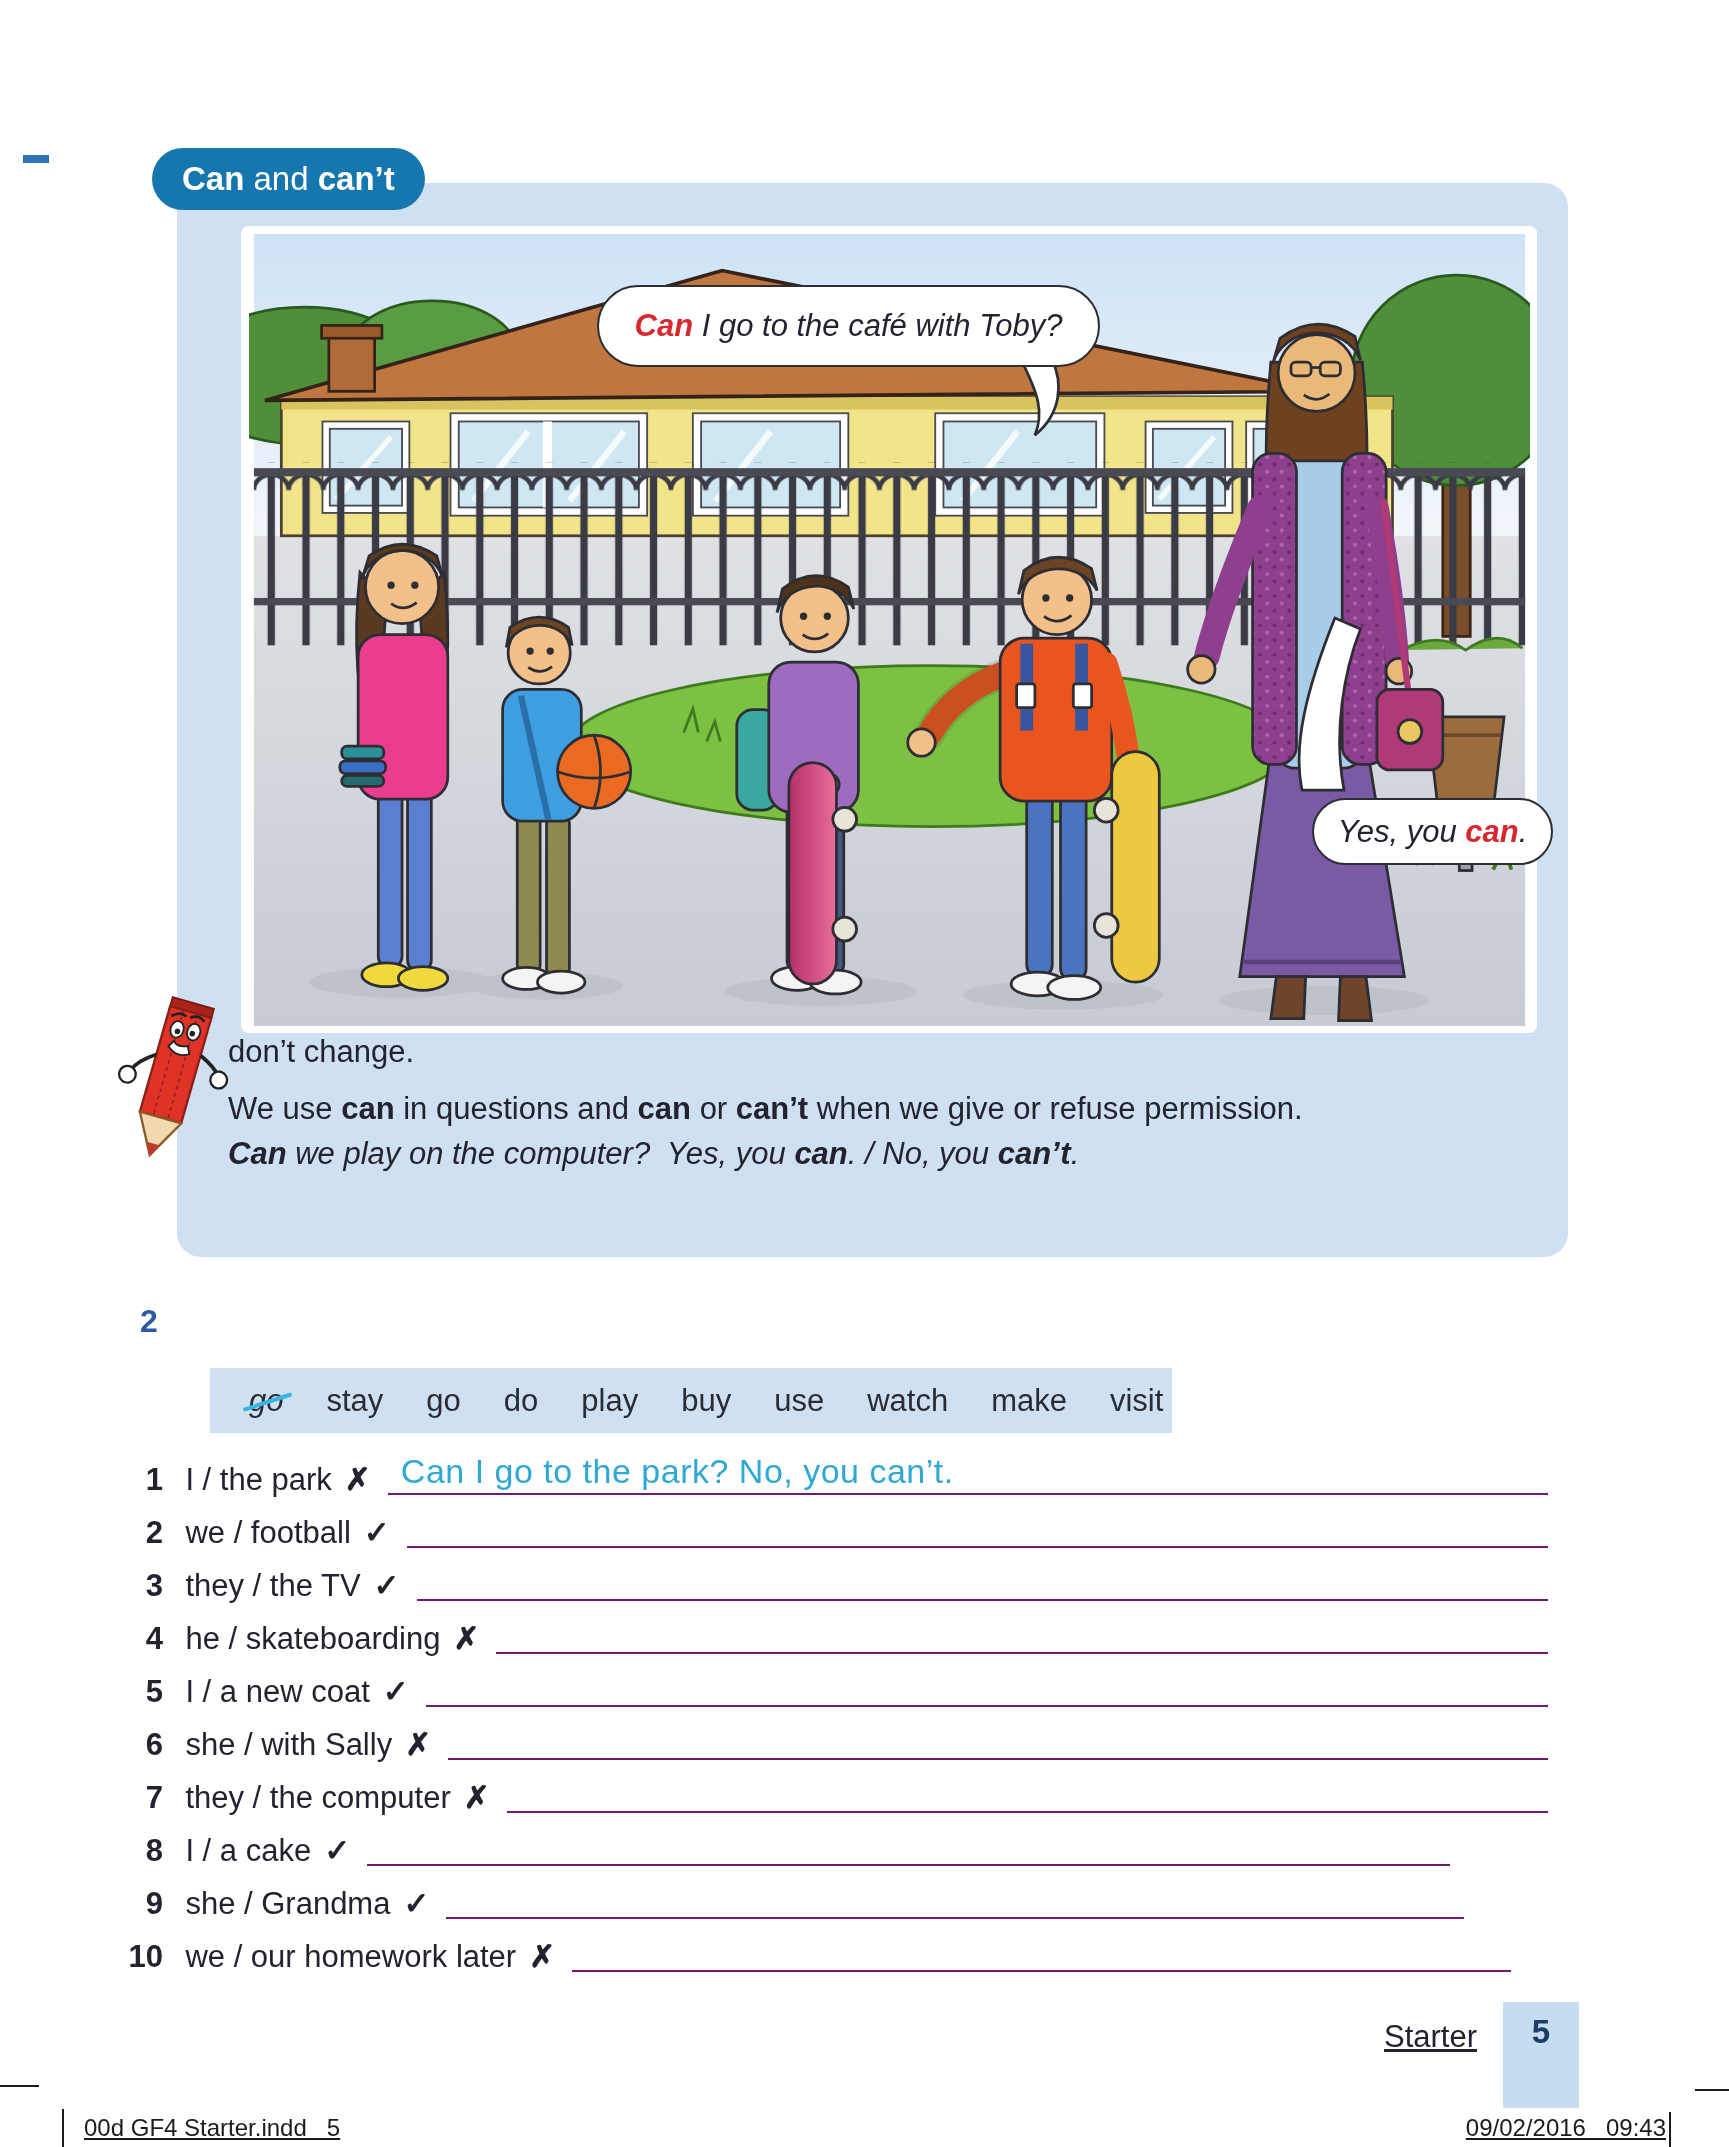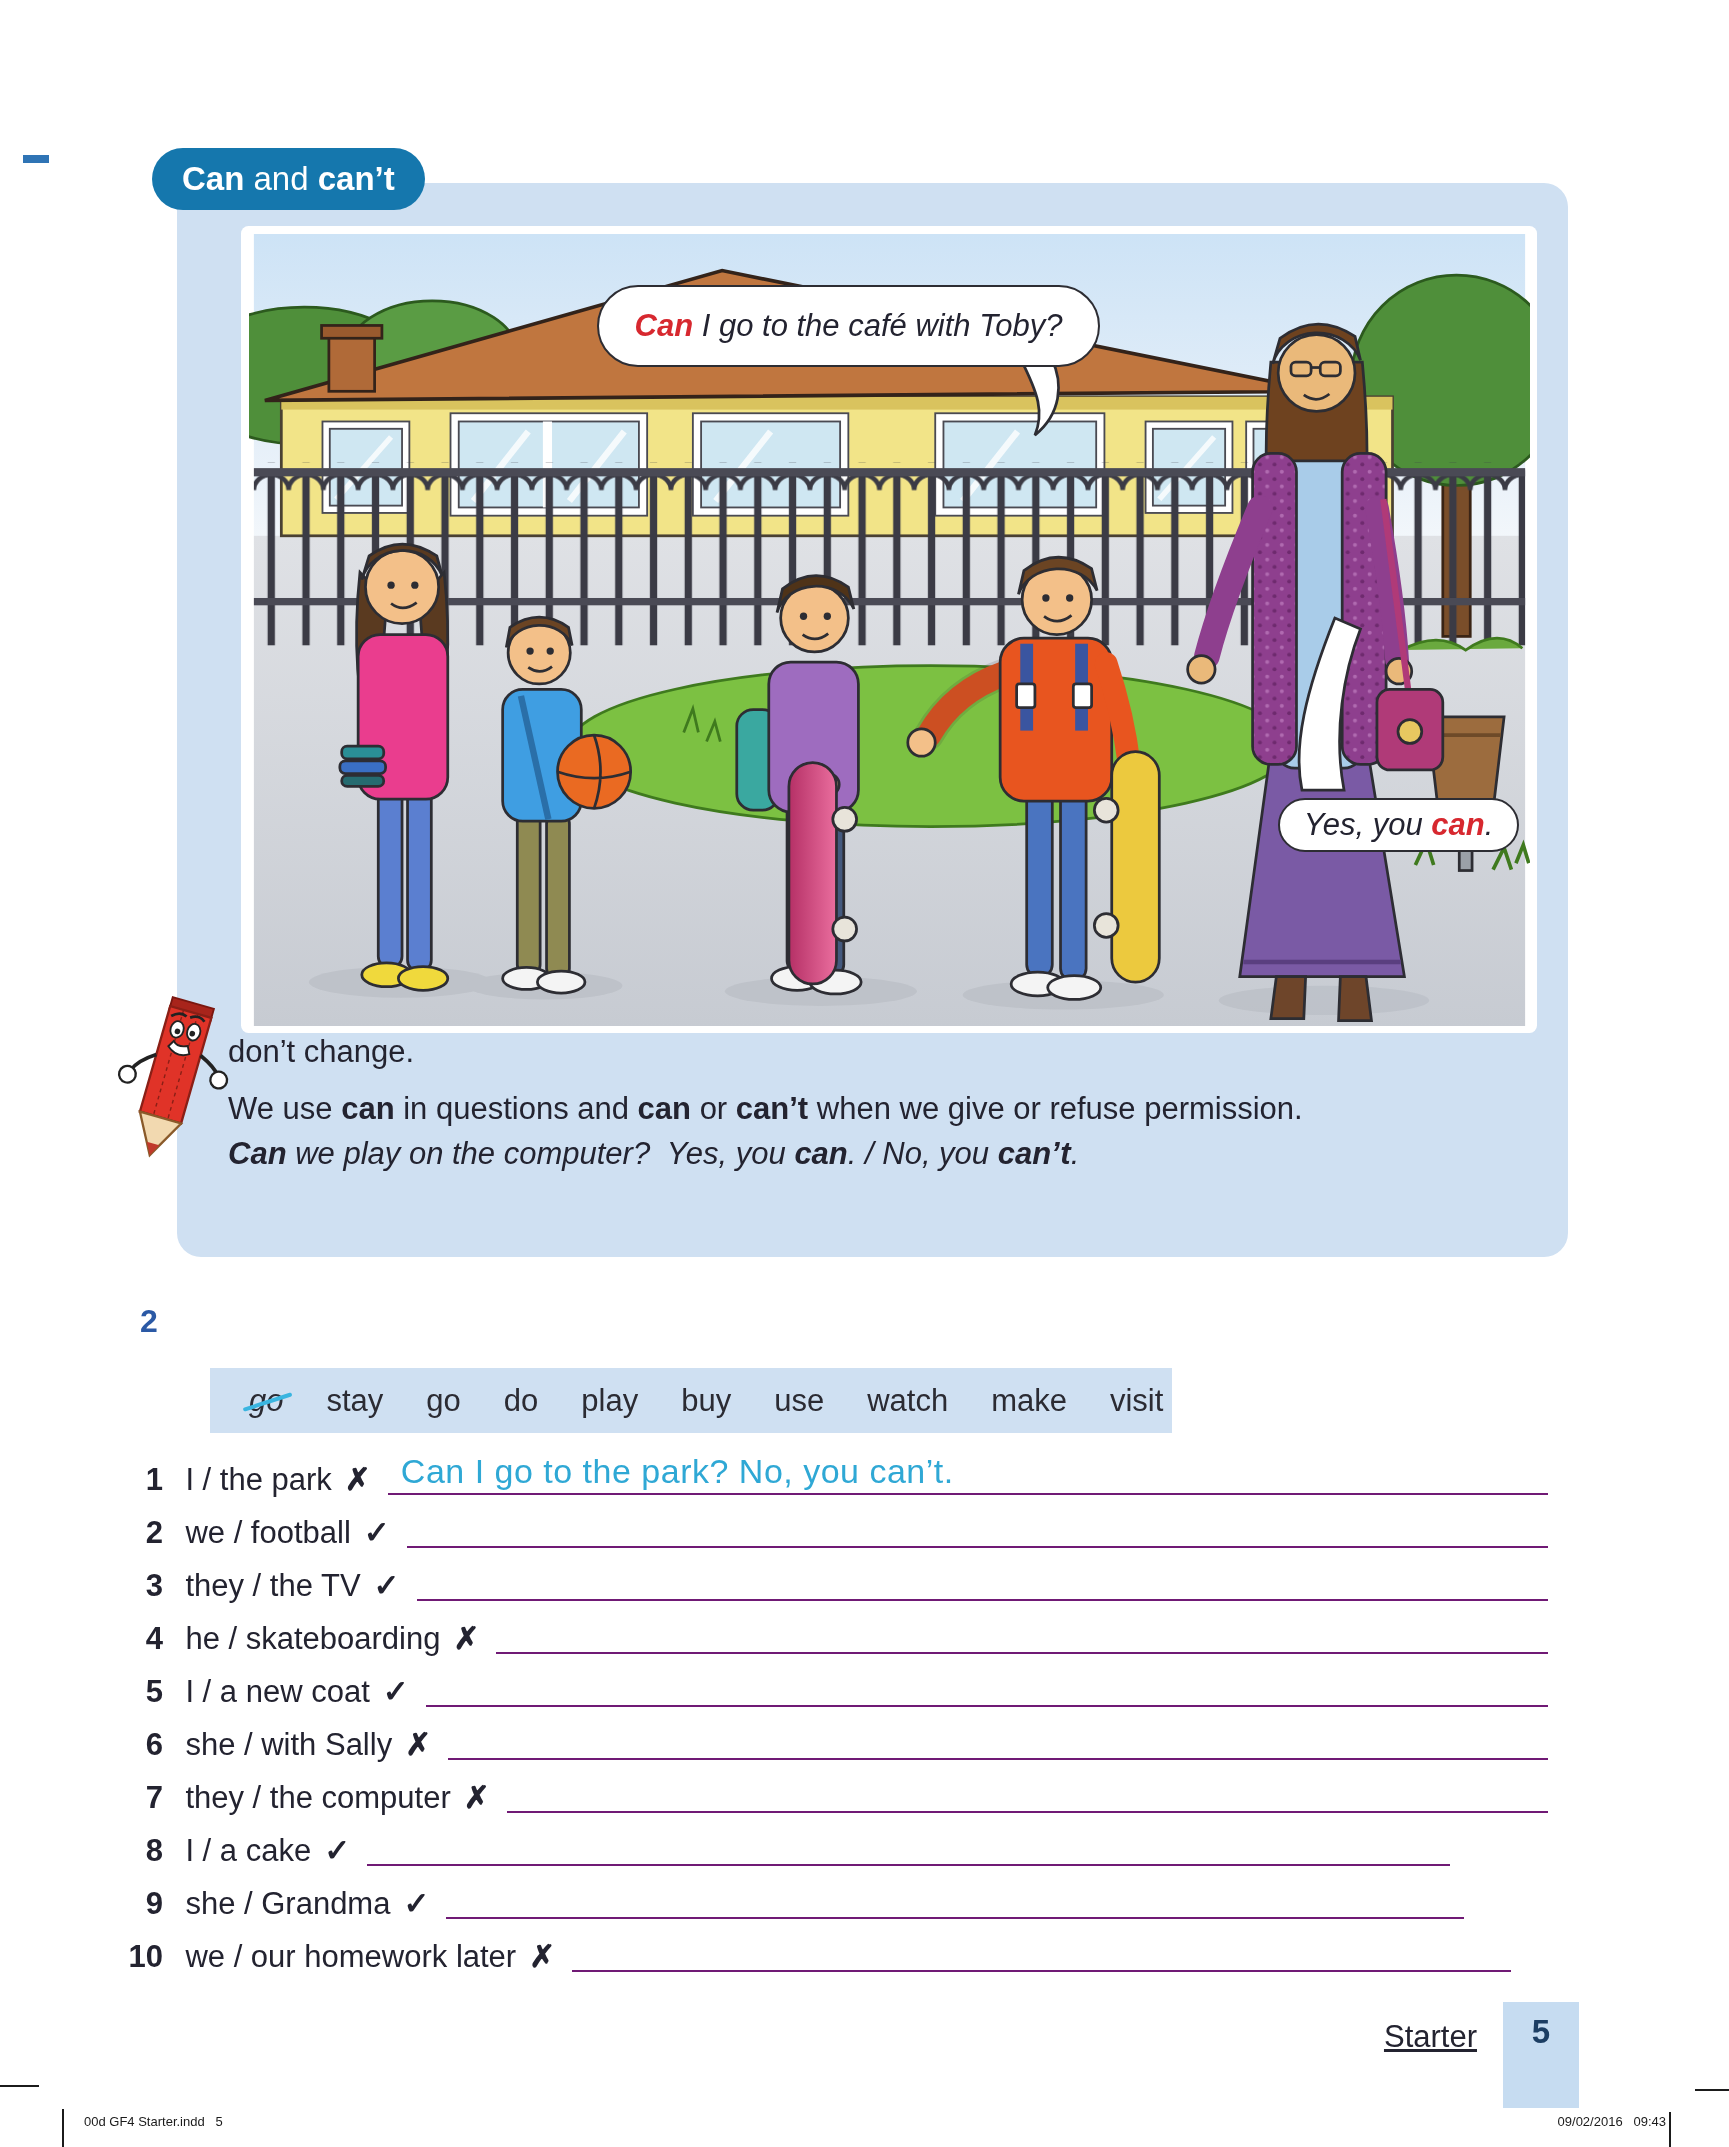--- a/index.html
+++ b/index.html
@@ -26,21 +26,21 @@
 
   
   .illo { position:absolute; left:241px; top:226px; width:1296px; height:807px; background:#ffffff; border-radius:7.5px; padding:7.5px; z-index:2; }
   .illo svg { display:block; width:1281px; height:792px; }
 
   
   .bubble { position:absolute; background:#fff; border:2.8px solid #2d2d33; display:flex; align-items:center; justify-content:center;
             font-size:31px; font-style:italic; color:#232330; z-index:4; white-space:pre; }
   .bubble b { color:#d7282f; font-weight:700; }
   .bubble1 { left:597px; top:285px; width:503px; height:82px; border-radius:41px; }
-  .bubble2 { left:1278px; top:798px; width:241px; height:54px; border-radius:34px; }
+  .bubble2 { left:1312px; top:798px; width:241px; height:67px; border-radius:34px; }
 
   
   .pencil { position:absolute; left:110px; top:994px; width:121px; height:182px; z-index:3; }
 
   
   .grammar { position:absolute; left:228px; top:1029px; width:1324px; font-size:31px; line-height:45px; z-index:3; }
   .grammar .para2 { margin-top:12px; }
   .grammar b { font-weight:700; }
   .grammar .ital { font-style:italic; }
   .grammar span { white-space:pre-wrap; }
@@ -73,21 +73,21 @@
   .row:nth-child(9) .line { margin-right:84px; }
   .row:nth-child(10) .line { margin-right:37px; }
 
   
   .footer-label { position:absolute; left:1291px; top:2019px; width:186px; text-align:right; font-size:31px; color:#232330; z-index:2;text-decoration:underline; }
   .page-box { position:absolute; left:1503px; top:2002px; width:76px; height:106px; background:#c6dcf1; z-index:2;
               display:flex; justify-content:center; }
   .page-box .n { margin-top:11.2px; font-size:33px; font-weight:700; color:#1c3e63; }
 
   
-  .print-info { position:absolute; top:2114px; font-size:13px; color:#1b1b1b; white-space:pre; z-index:2; }
+  .print-info { position:absolute; top:2114px; font-size:24px; color:#1b1b1b; white-space:pre; z-index:2;text-decoration:underline; }
   .print-left { left:84px; }
   .print-right { left:1398px; width:268px; text-align:right; }
 </style>
 </head>
 <body>
 
 <div class="page">
 
   <div class="reg-dash"></div>
 

